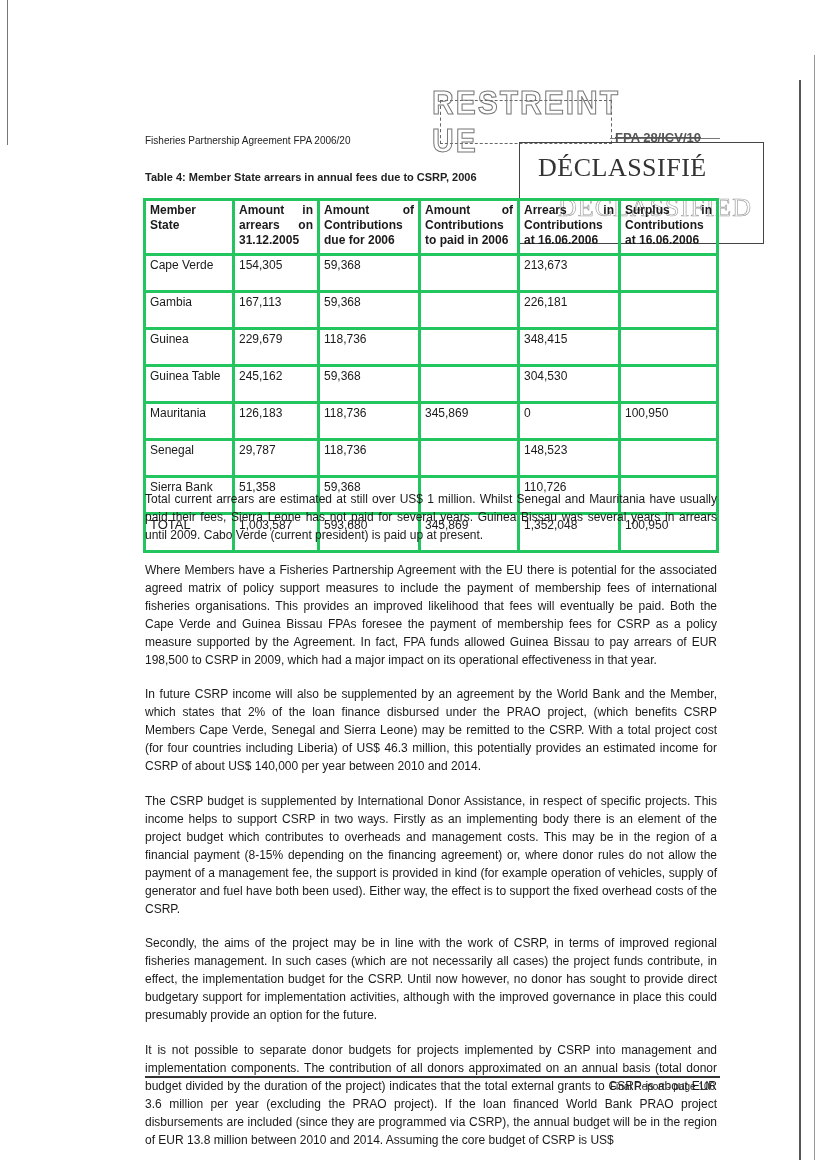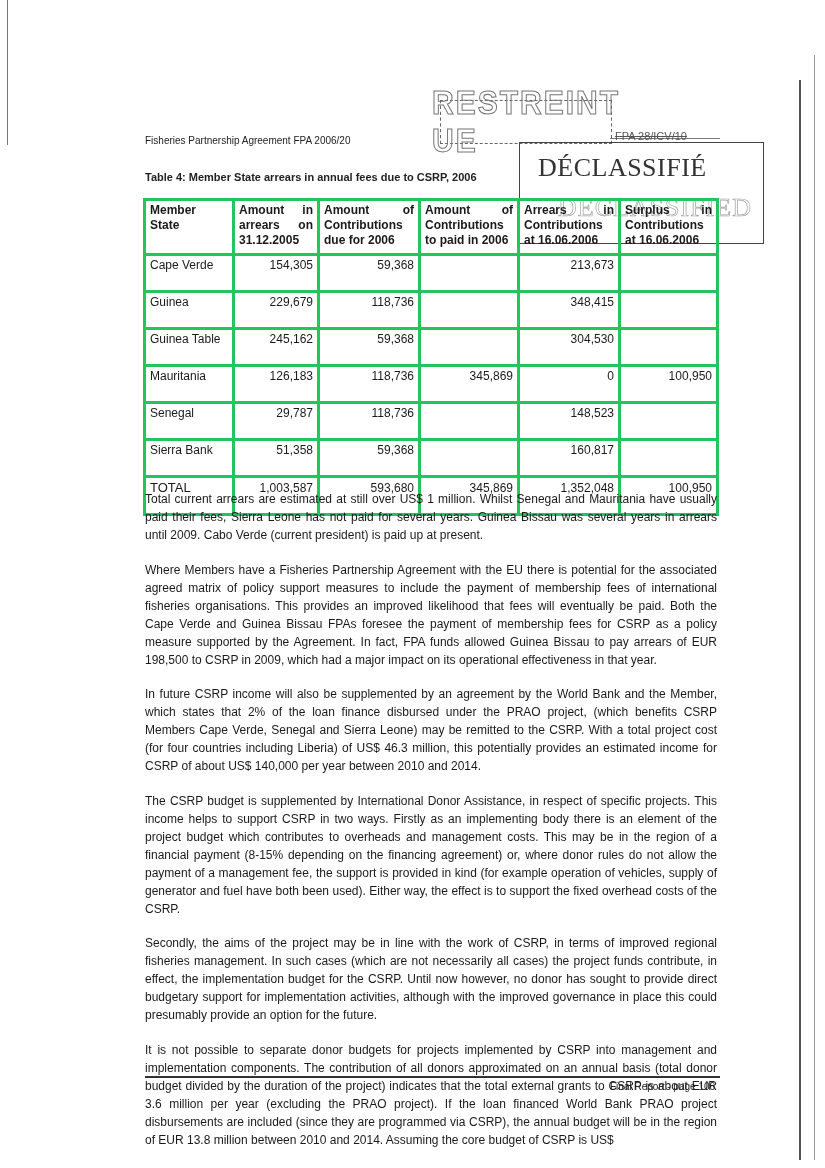--- a/index.html
+++ b/index.html
@@ -9,38 +9,38 @@
     .left-edge { position: absolute; left: 7px; top: 0; width: 1px; height: 145px; background: #777; }
     .right-edge-1 { position: absolute; left: 799px; top: 80px; width: 2px; height: 1080px; background: #555; }
     .right-edge-2 { position: absolute; left: 814px; top: 55px; width: 1px; height: 1105px; background: #999; }
 
     .running-header { position: absolute; left: 145px; top: 135px; font-size: 10px; color: #222; }
 
     .stamp-restreint { position: absolute; left: 440px; top: 102px; width: 172px; height: 40px;
       border: 1px dashed #666; display: flex; align-items: center; justify-content: center;
       font-family: "Liberation Sans", sans-serif; font-size: 30px; letter-spacing: 2px;
       color: transparent; -webkit-text-stroke: 1px #777; font-weight: bold; transform: scaleY(1.1); }
-    .doc-ref { position: absolute; left: 615px; top: 130px; font-size: 11px; color: #555; text-decoration: line-through; }
+    .doc-ref { position: absolute; left: 615px; top: 130px; font-size: 13px; color: #555; text-decoration: line-through; font-weight: bold; }
     .ref-line { position: absolute; left: 610px; top: 138px; width: 110px; height: 1px; background: #777; }
 
     .stamp-declassifie { position: absolute; left: 519px; top: 142px; width: 245px; height: 102px;
       border: 1.5px solid #444; padding-left: 17px; }
     .stamp-declassifie .big { position: absolute; left: 18px; top: 10px; font-family: "Liberation Serif", serif;
       font-size: 26px; color: #333; letter-spacing: 0.5px; }
     .stamp-declassifie .ghost { position: absolute; left: 38px; top: 50px; font-family: "Liberation Serif", serif;
       font-size: 26px; color: transparent; -webkit-text-stroke: 0.7px #888; letter-spacing: 1px; opacity: 0.8; }
 
     .table-title { position: absolute; left: 145px; top: 171px; font-size: 11px; font-weight: bold; color: #222; }
 
     table.arrears { position: absolute; left: 143px; top: 198px; border-collapse: collapse; font-size: 12px; }
     table.arrears td, table.arrears th { border: 3px solid #22c55e; padding: 2px 4px; vertical-align: top; }
     table.arrears th { font-weight: bold; text-align: left; height: 55px; line-height: 15px; }
     th.justify { text-align: justify !important; text-align-last: left; }
     table.arrears td { height: 24px; vertical-align: bottom; padding-bottom: 18px; }
-    table.arrears td.num { text-align: right; }
+    table.arrears td.num { text-align: left; }
     table.arrears tr.total td { font-weight: normal; height: 25px; font-size: 13px; }
     table.arrears tr.total td.num { font-size: 12px; }
     table.arrears tr.total td.label { vertical-align: middle; }
     .c0 { width: 89px; } .c1 { width: 85px; } .c2 { width: 101px; } .c3 { width: 99px; } .c4 { width: 101px; } .c5 { width: 98px; }
 
     .body-text { position: absolute; left: 145px; top: 490px; width: 572px; font-size: 12px; line-height: 18px;
       text-align: justify; color: #1a1a1a; }
     .body-text p { margin-bottom: 16.5px; }
 
     .footer-line { position: absolute; left: 145px; top: 1076px; width: 575px; height: 1.5px; background: #333; }
@@ -80,20 +80,28 @@
   <tbody id="table-body">
       <tr>
         <td class="c0">Cape Verde</td>
         <td class="c1 num">154,305</td>
         <td class="c2 num">59,368</td>
         <td class="c3 num"></td>
         <td class="c4 num">213,673</td>
         <td class="c5 num"></td>
       </tr>
       <tr>
+        <td class="c0">Gambia</td>
+        <td class="c1 num">167,113</td>
+        <td class="c2 num">59,368</td>
+        <td class="c3 num"></td>
+        <td class="c4 num">226,181</td>
+        <td class="c5 num"></td>
+      </tr>
+      <tr>
         <td class="c0">Guinea</td>
         <td class="c1 num">229,679</td>
         <td class="c2 num">118,736</td>
         <td class="c3 num"></td>
         <td class="c4 num">348,415</td>
         <td class="c5 num"></td>
       </tr>
       <tr>
         <td class="c0">Guinea Table</td>
         <td class="c1 num">245,162</td>
@@ -116,21 +124,21 @@
         <td class="c2 num">118,736</td>
         <td class="c3 num"></td>
         <td class="c4 num">148,523</td>
         <td class="c5 num"></td>
       </tr>
       <tr>
         <td class="c0">Sierra Bank</td>
         <td class="c1 num">51,358</td>
         <td class="c2 num">59,368</td>
         <td class="c3 num"></td>
-        <td class="c4 num">160,817</td>
+        <td class="c4 num">110,726</td>
         <td class="c5 num"></td>
       </tr>
       <tr class="total">
         <td class="c0 label">TOTAL</td>
         <td class="c1 num">1,003,587</td>
         <td class="c2 num">593,680</td>
         <td class="c3 num">345,869</td>
         <td class="c4 num">1,352,048</td>
         <td class="c5 num">100,950</td>
       </tr>

